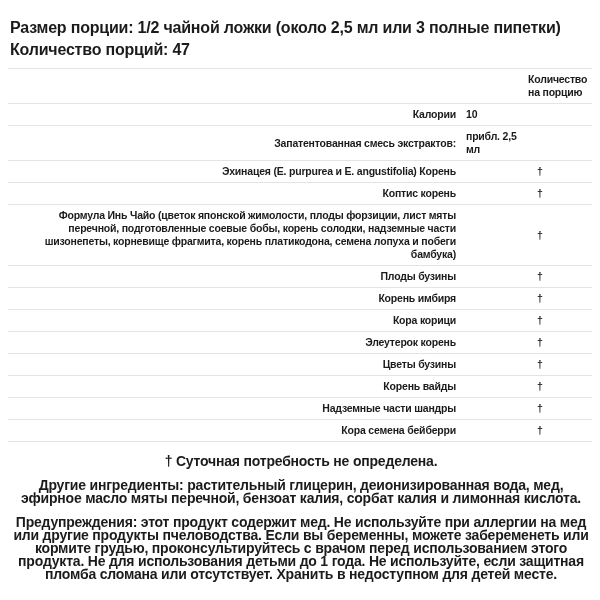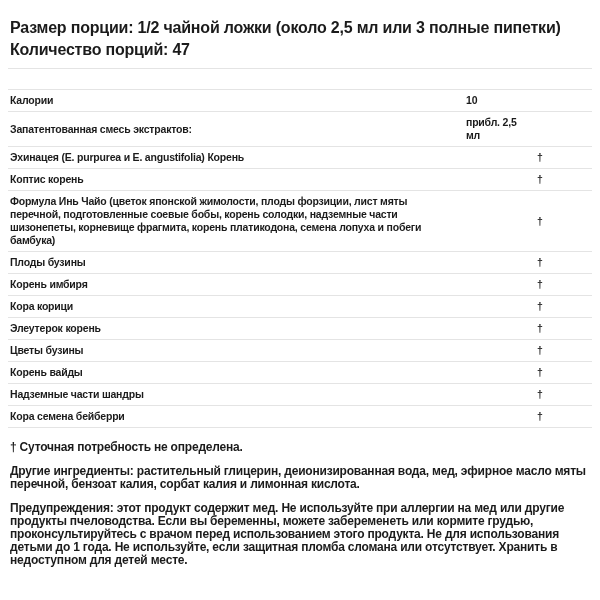--- a/index.html
+++ b/index.html
@@ -35,52 +35,55 @@
     padding: 4px 0;
     min-height: 21px;
   }
   .cell {
     font-size: 10.5px;
     line-height: 13px;
   }
   .cell.label {
     flex: 1 1 auto;
     padding: 0 10px 0 2px;
+    text-align: right;
   }
   .cell.amount {
     flex: 0 0 64px;
     width: 64px;
   }
   .cell.percent {
     flex: 0 0 62px;
     width: 62px;
     padding-left: 7px;
   }
   .note {
-    font-size: 12px;
+    font-size: 14px;
     line-height: 13px;
     margin-top: 11px;
     padding-left: 2px;
+    text-align: center;
   }
   .note.first {
     margin-top: 13px;
   }
 </style>
 </head>
 <body>
 
 <div class="page">
 
   <p class="info">Размер порции: 1/2 чайной ложки (около 2,5 мл или 3 полные пипетки)</p>
 
   <p class="info">Количество порций: 47</p>
 
   <div class="facts-table">
     <div class="row header">
       <div class="cell label"></div>
+      <div class="cell amount">Количество на порцию</div>
     </div>
     <div>
   <div class="row">
     <div class="cell label">Калории</div>
     <div class="cell amount">10</div>
     <div class="cell percent"></div>
   </div>
 
   <div class="row">
     <div class="cell label">Запатентованная смесь экстрактов:</div>

